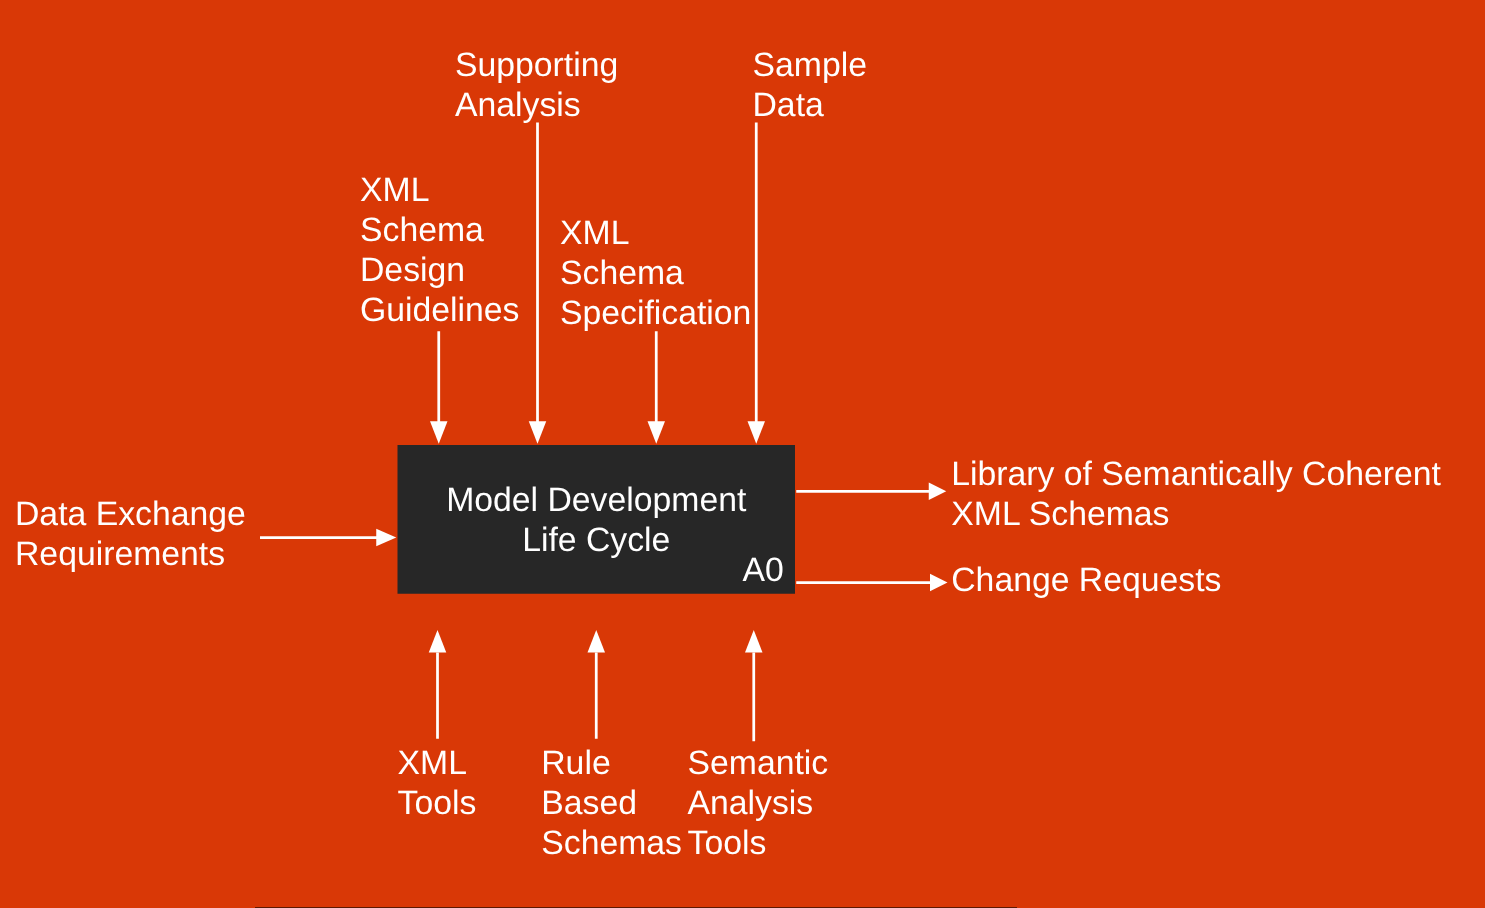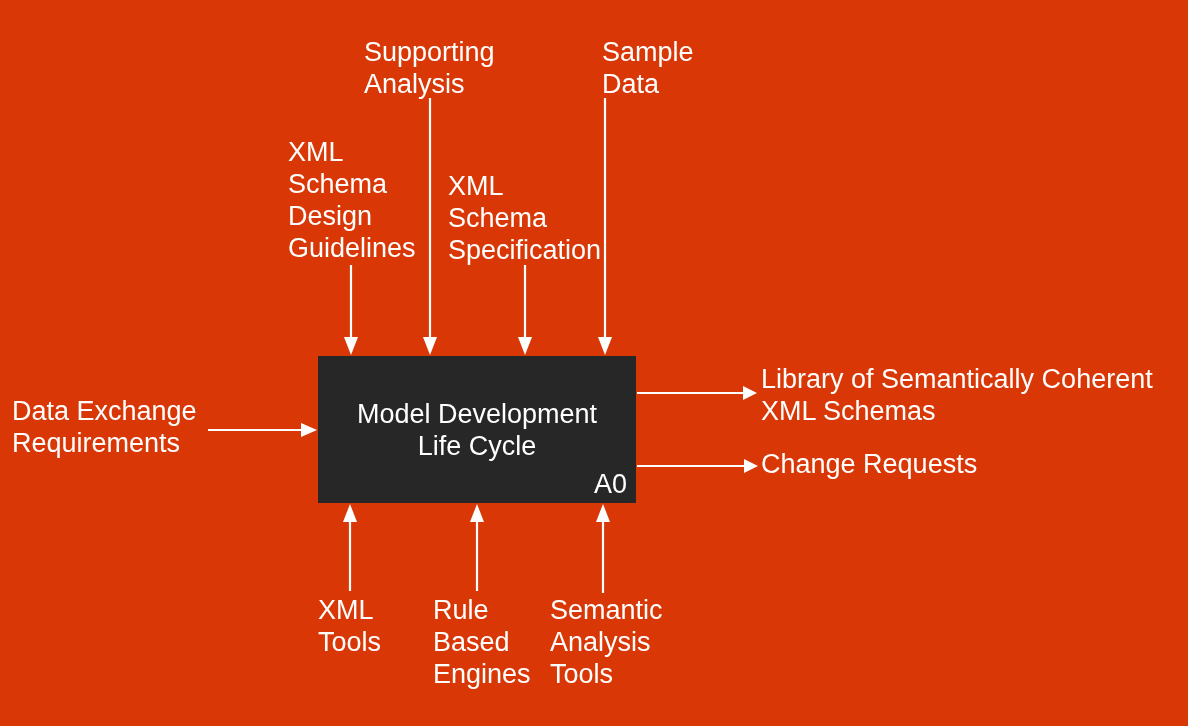--- a/index.html
+++ b/index.html
@@ -44,21 +44,21 @@
   .out0 { left: 761px; top: 363px; }
   .out1 { left: 761px; top: 448px; }
   .m0 { left: 318px; top: 594px; }
   .m1 { left: 433px; top: 594px; }
   .m2 { left: 550px; top: 594px; }
   .process {
     position: absolute;
     left: 318px;
     top: 356px;
     width: 318px;
-    height: 147px;
+    height: 119px;
     background: var(--box, #272727);
     color: var(--text, #FFFFFF);
     display: flex;
     align-items: center;
     justify-content: center;
   }
   .process-title {
     font-size: 27px;
     line-height: 32px;
     text-align: center;
@@ -142,18 +142,18 @@
 Requirements</div>
 
   <div class="lbl out1">Change Requests</div>
   <div class="lbl out0">Library of Semantically Coherent
 XML Schemas</div>
 
   <div class="lbl m0">XML
 Tools</div>
   <div class="lbl m1">Rule
 Based
-Engines</div>
+Schemas</div>
   <div class="lbl m2">Semantic
 Analysis
 Tools</div>
 
 </div>
 
 </body></html>

